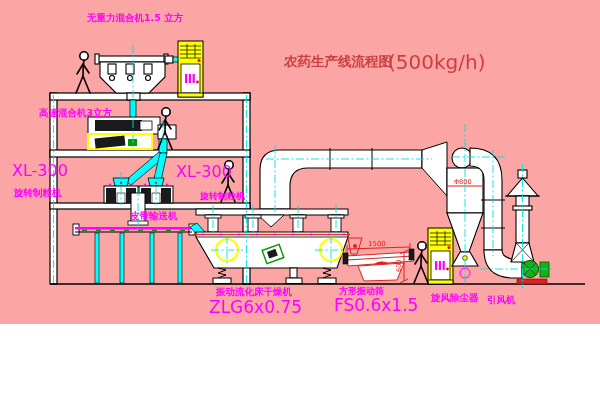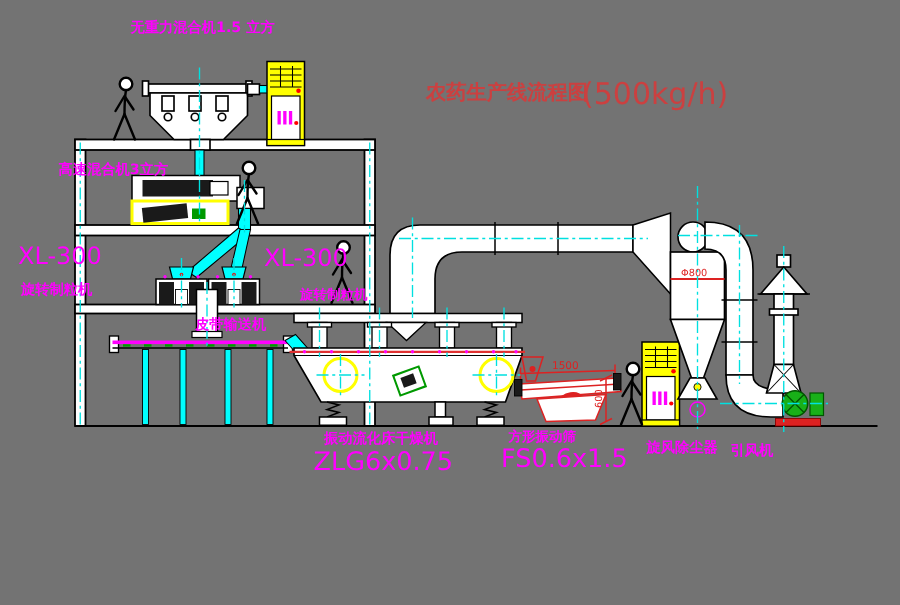--- a/index.html
+++ b/index.html
@@ -1,17 +1,17 @@
 <!DOCTYPE html>
 <html><head>
 <meta charset="utf-8">
 <style>
   html,body{margin:0;padding:0;background:#fff;}
   .canvas{
-    position:relative;width:600px;height:403px;background:#737373;overflow:hidden;
+    position:relative;width:600px;height:324px;background:#fca5a5;overflow:hidden;
     font-family:"DejaVu Sans", sans-serif;
   }
   svg{display:block;}
   text{font-family:"DejaVu Sans", sans-serif;}
   .lbl{fill:#ff00ff;font-weight:bold;}
   .model{fill:#ff00ff;font-weight:normal;}
   .dim{fill:#dd2222;}
 </style>
 </head>
 <body>

